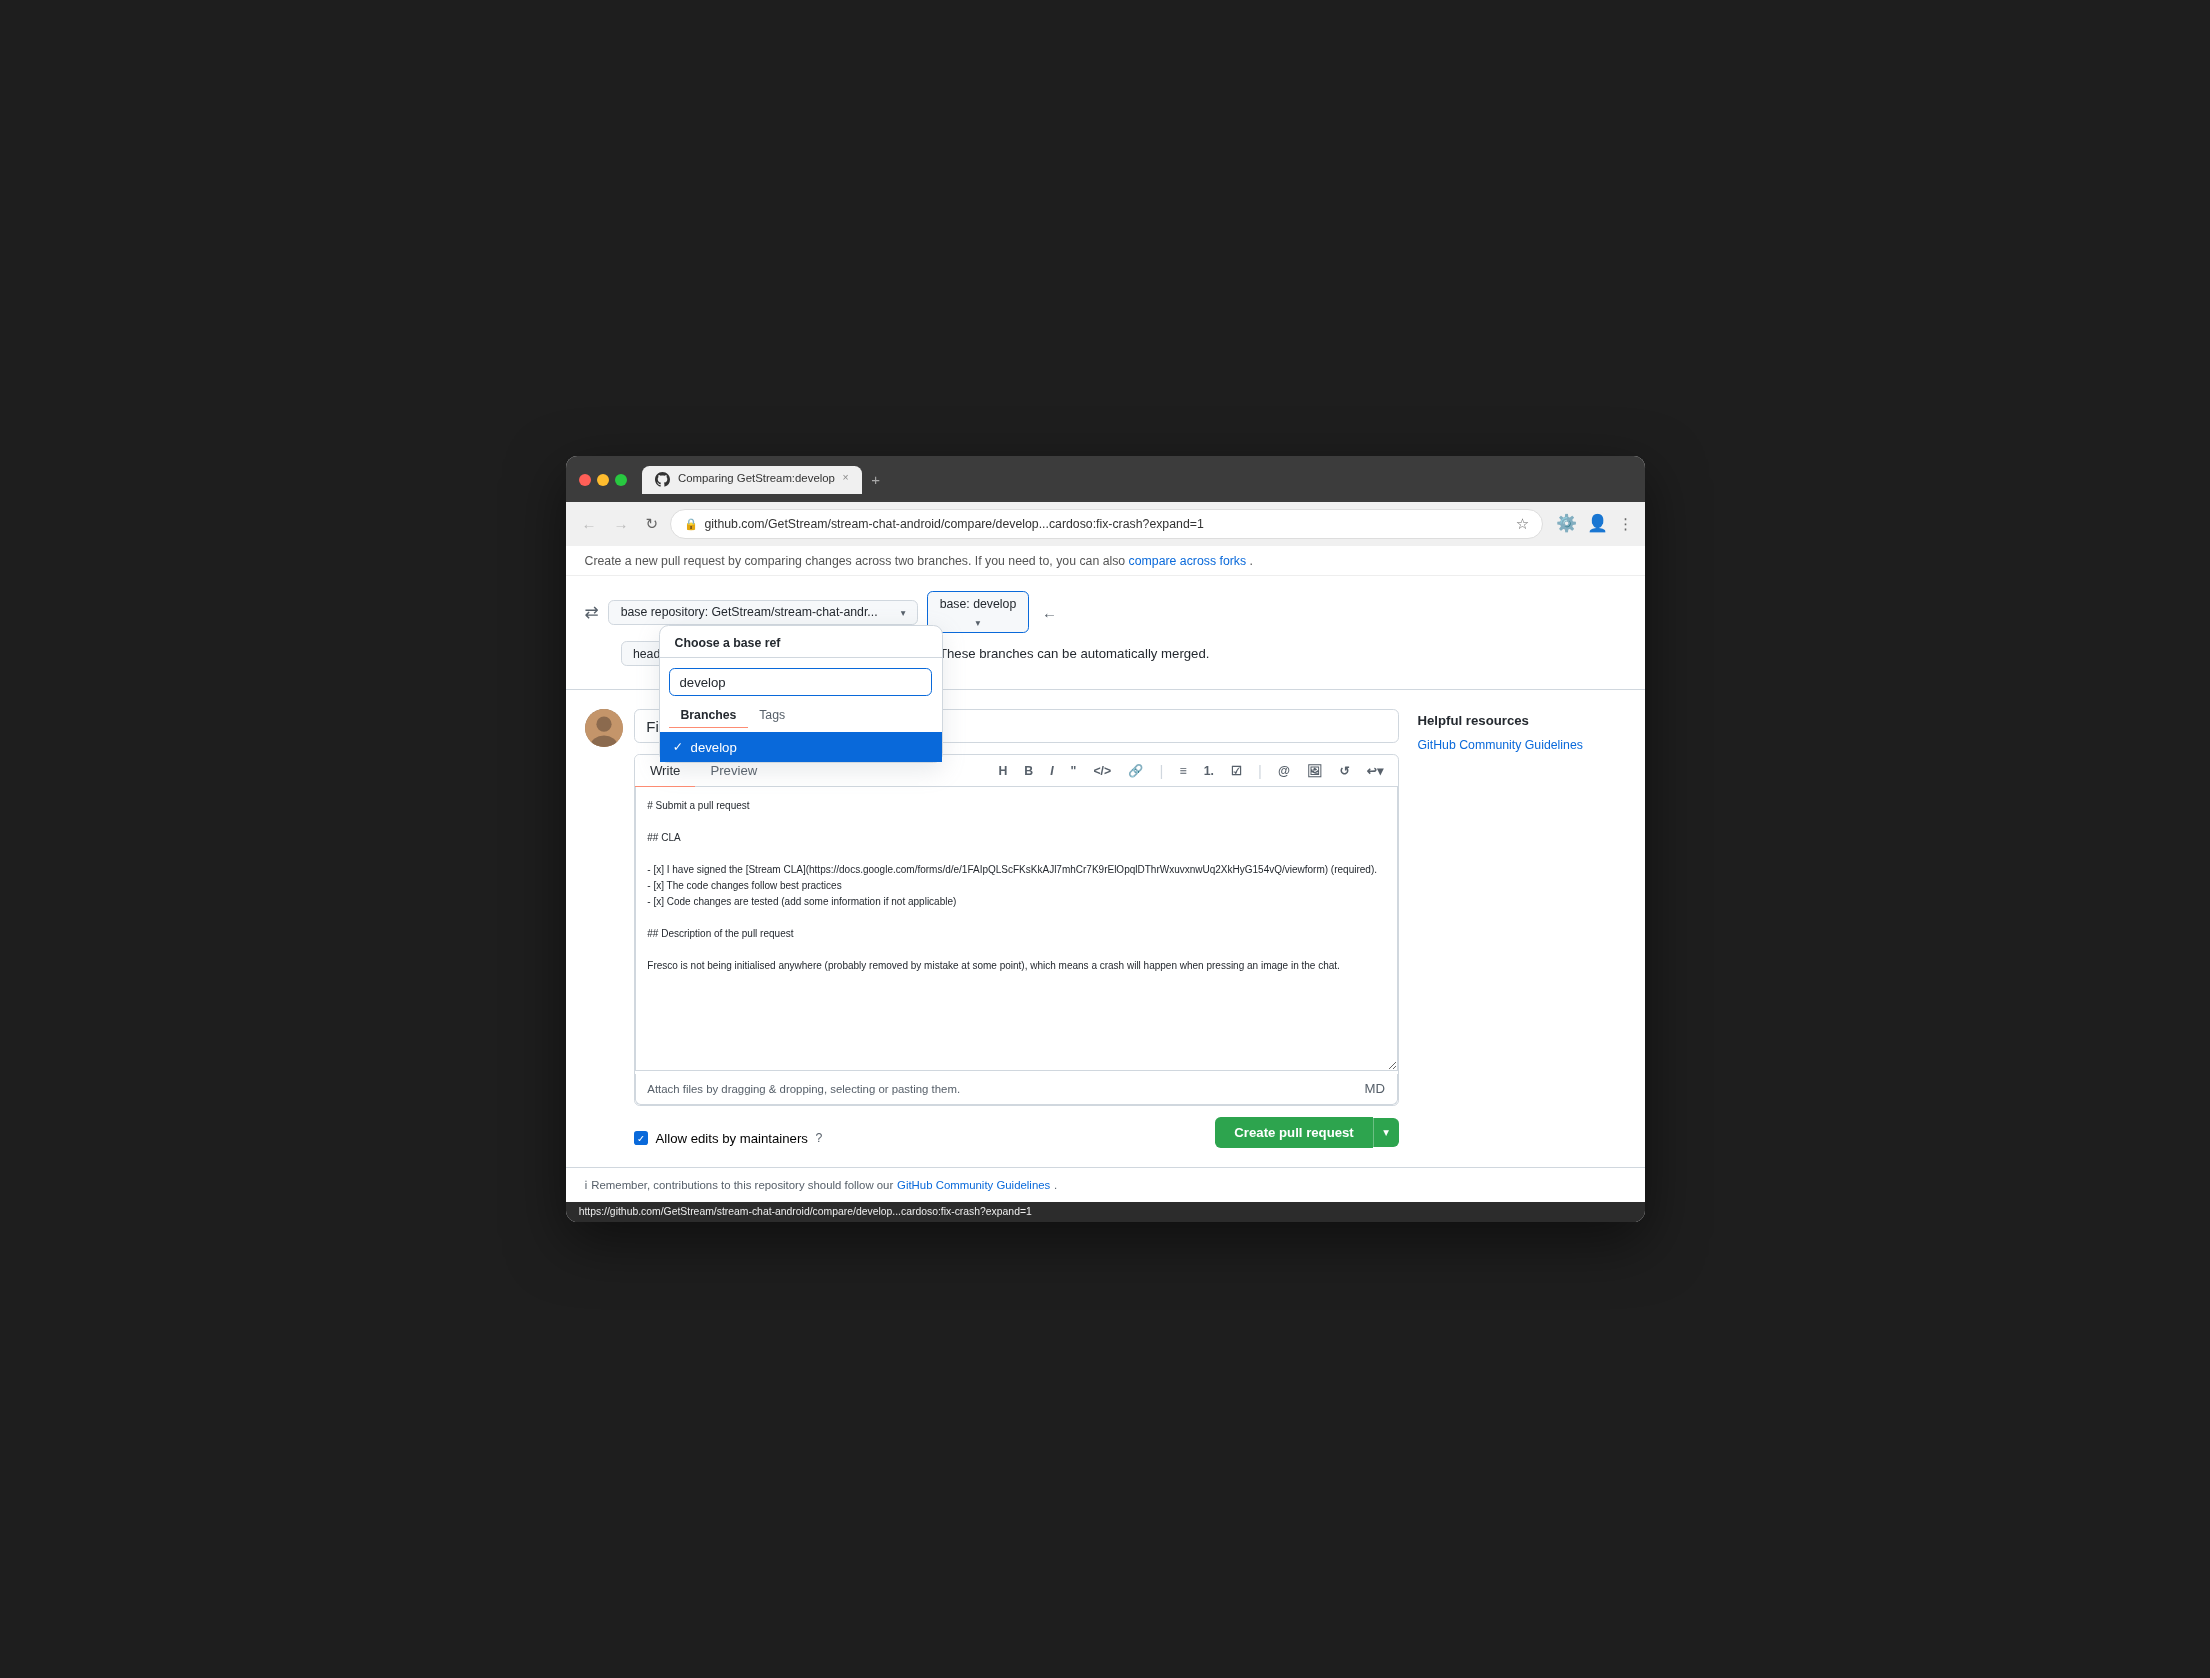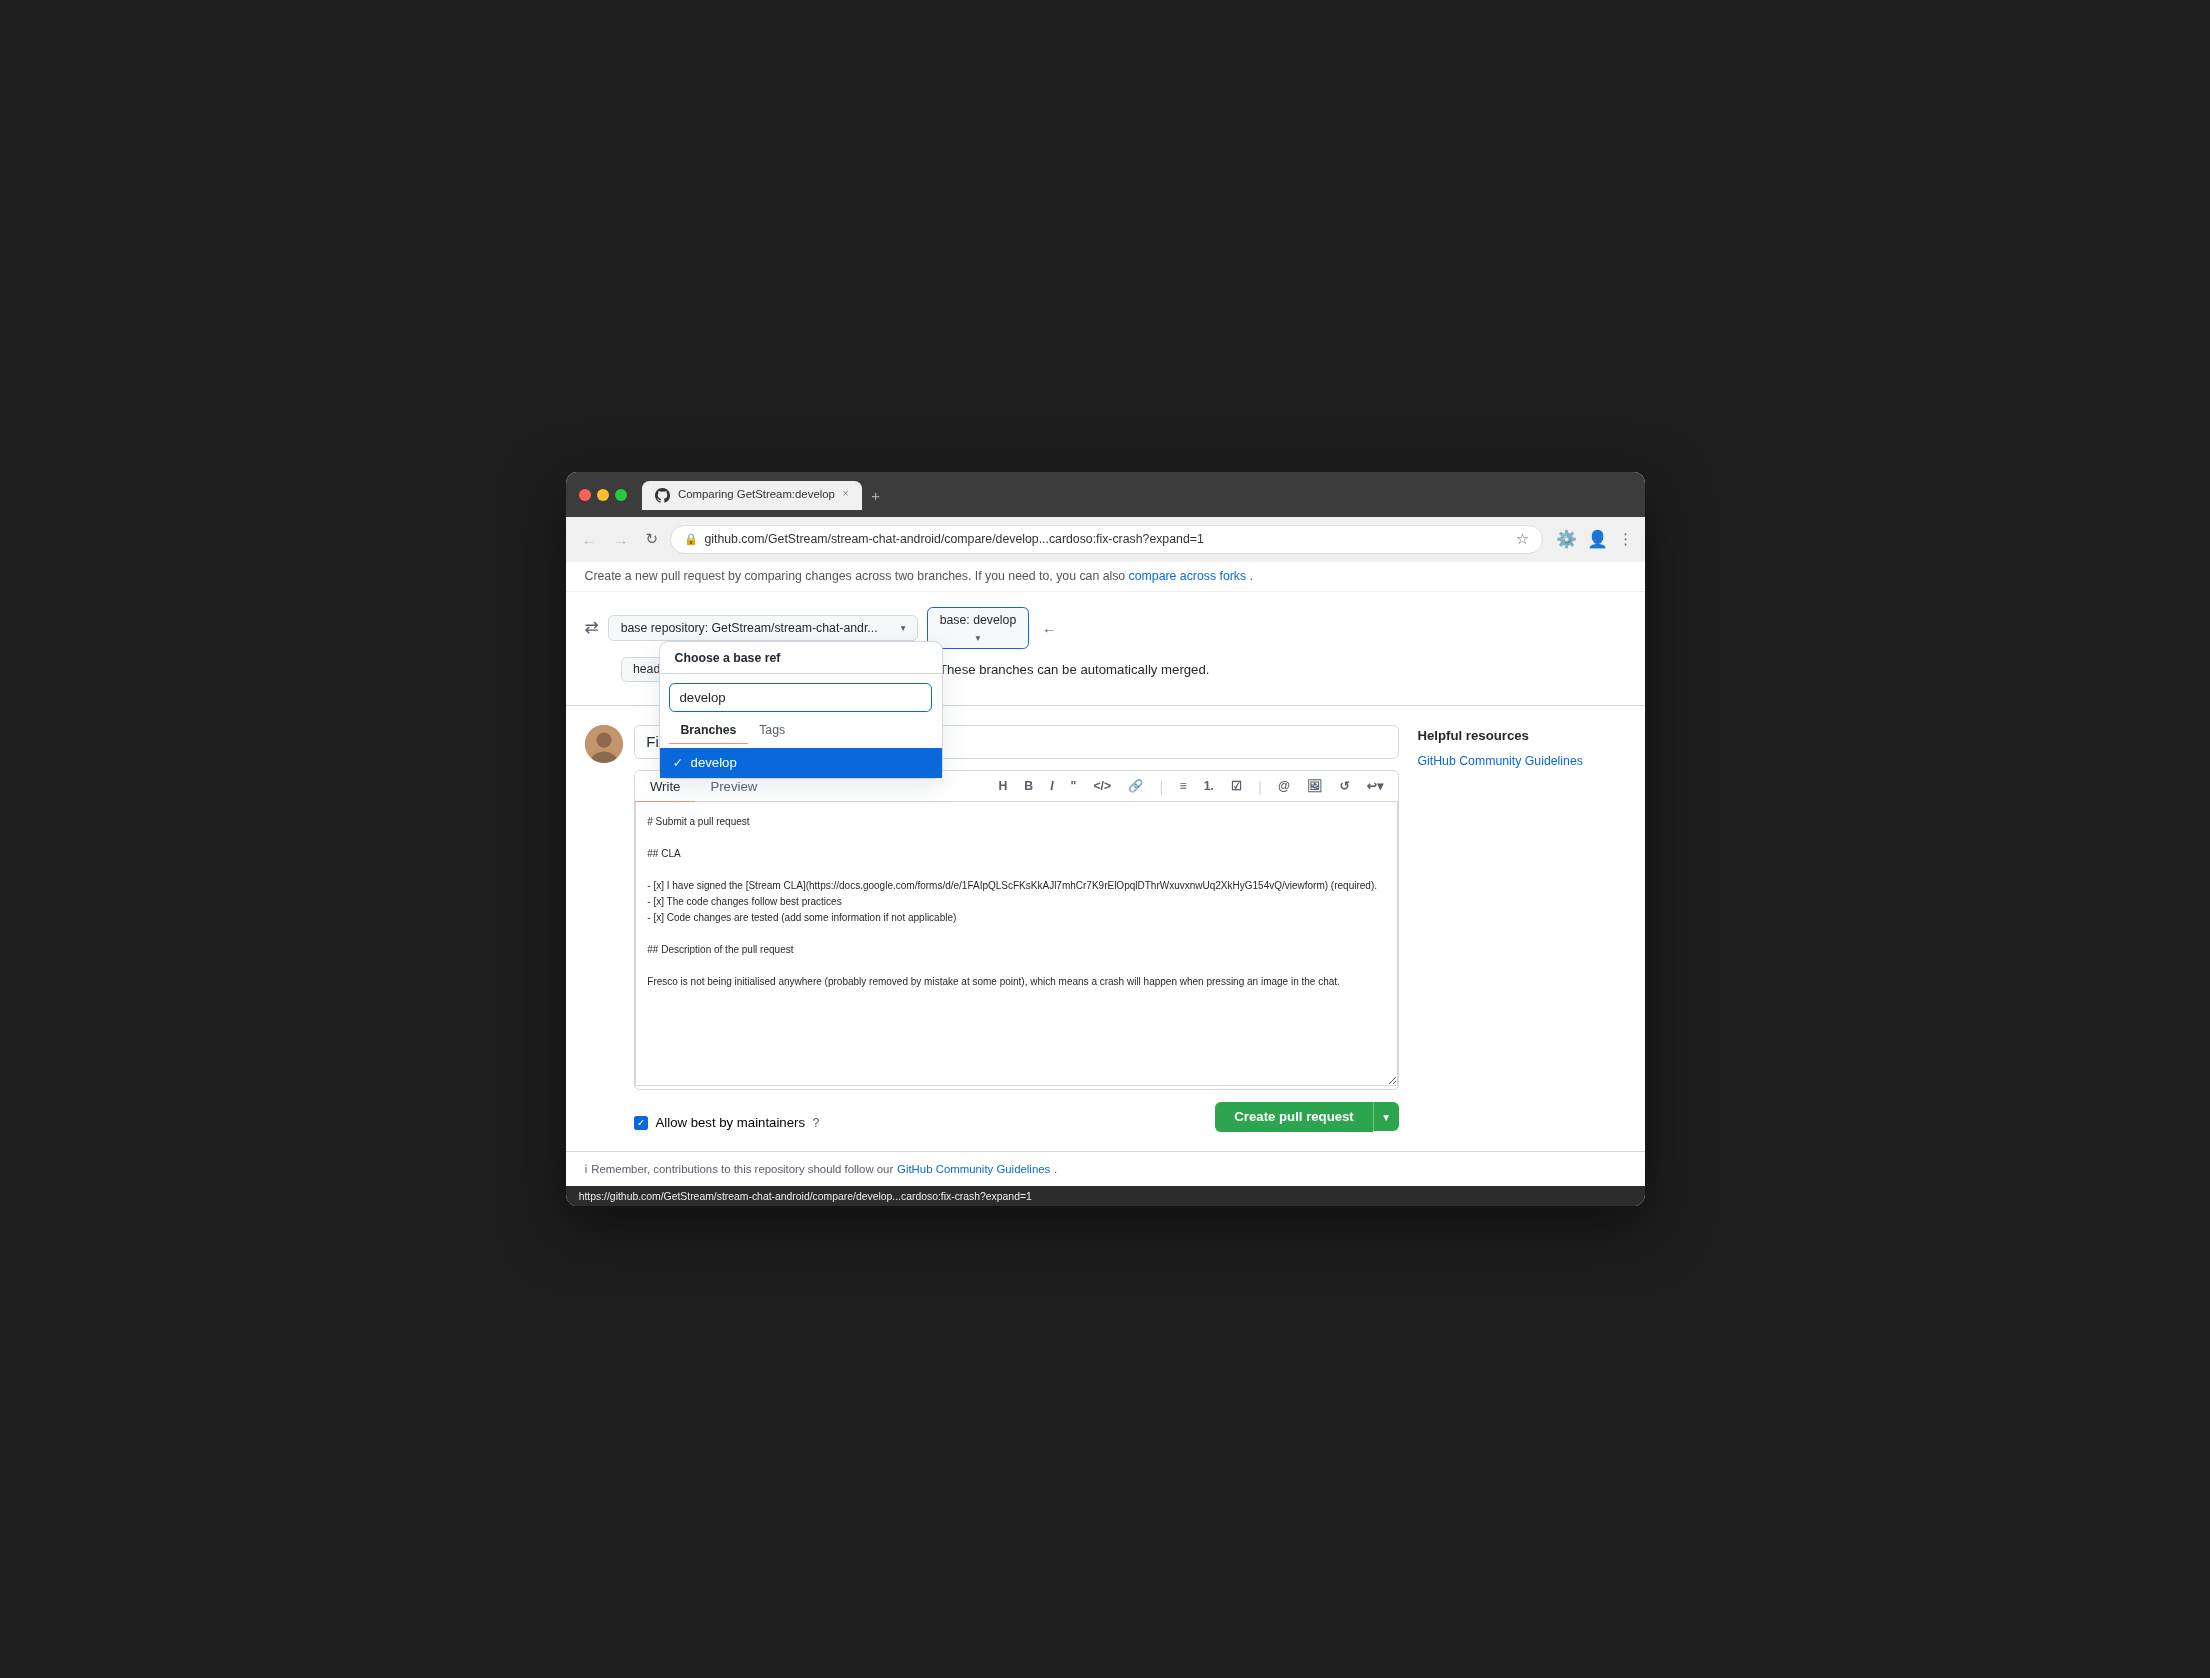--- a/index.html
+++ b/index.html
@@ -556,26 +556,30 @@
 ## CLA
 
 - [x] I have signed the [Stream CLA](https://docs.google.com/forms/d/e/1FAIpQLScFKsKkAJl7mhCr7K9rElOpqlDThrWxuvxnwUq2XkHyG154vQ/viewform) (required).
 - [x] The code changes follow best practices
 - [x] Code changes are tested (add some information if not applicable)
 
 ## Description of the pull request
 
 Fresco is not being initialised anywhere (probably removed by mistake at some point), which means a crash will happen when pressing an image in the chat.</textarea>
 
+            <div class="attach-area">
+              <span>Attach files by dragging &amp; dropping, selecting or pasting them.</span>
+              <span style="font-size: 13.2px; color: #57606a;">MD</span>
+            </div>
           </div>
 
           <div style="display: flex; align-items: center; margin-top: 11.4px;">
             <div class="maintainer-row">
               <div class="checkbox-blue">✓</div>
-              <span style="font-size: 13.2px;">Allow best by maintainers</span>
+              <span style="font-size: 13.2px;">Allow edits by maintainers</span>
               <span class="help-icon">?</span>
             </div>
             <div class="create-pr-btn">
               <button class="create-btn-main">Create pull request</button>
               <button class="create-btn-dropdown">▾</button>
             </div>
           </div>
         </div>
       </div>
 

